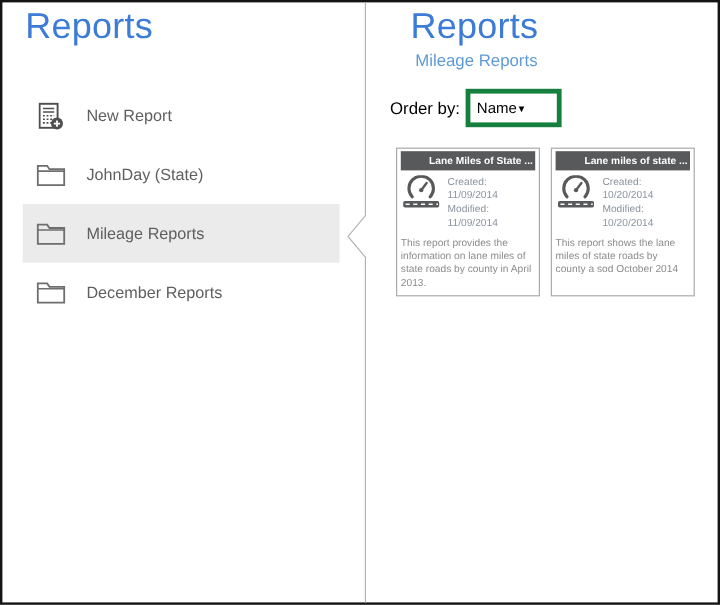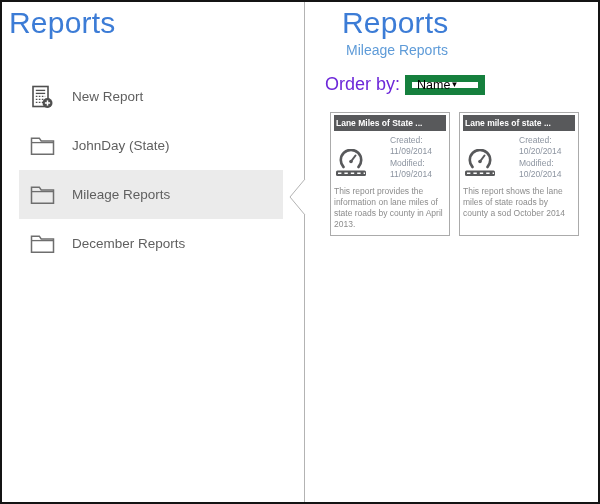--- a/index.html
+++ b/index.html
@@ -4,59 +4,59 @@
 <style>
   html,body{margin:0;padding:0;}
   body{
     width:600px;height:504px;box-sizing:border-box;
     border:2px solid #141414;background:#fff;position:relative;overflow:hidden;
     font-family:"Liberation Sans",sans-serif;
   }
   
   .left-panel{position:absolute;left:0;top:0;width:302px;height:100%;}
   .panel-title{
-    margin:4px 0 0 7px;font-size:30px;font-weight:300;color:#3C7CD6;
+    margin:4px 0 0 19px;font-size:30px;font-weight:300;color:#3C7CD6;
     letter-spacing:.2px;line-height:1.1;
   }
   .menu{position:absolute;top:70px;left:0;width:100%;}
   .menu-item{
     margin-left:17px;width:264px;height:49px;display:flex;align-items:center;
     padding-left:10px;box-sizing:border-box;gap:17px;cursor:pointer;
   }
   .menu-item.selected{background:#EBEBEB;}
   .menu-item .mi-icon{width:26px;display:flex;justify-content:center;flex:0 0 26px;}
   .menu-item .mi-label{font-size:13.5px;color:#5F5F5F;}
   
   .divider-top{position:absolute;left:302px;top:0;width:1px;height:177px;background:#B3B3B3;}
   .divider-bottom{position:absolute;left:302px;top:213px;width:1px;height:291px;background:#B3B3B3;}
   .notch{position:absolute;left:286px;top:176px;}
   
   .right-panel{position:absolute;left:303px;top:0;width:295px;height:100%;}
   .right-panel .panel-title{margin-left:37px;}
   .breadcrumb{margin:3px 0 0 41px;font-size:14px;color:#5E9BD8;}
   .orderby-row{margin:16px 0 0 20px;display:flex;align-items:center;gap:5px;}
-  .orderby-label{font-size:18px;color:#6d28d9;}
+  .orderby-label{font-size:14px;color:#000000;}
   .orderby-select{
-    width:80px;height:20px;border:7px solid #15803d;background:#fff;
+    width:80px;height:32px;border:4px solid #15803d;background:#fff;
     display:flex;align-items:center;
     padding:0 5px;box-sizing:border-box;cursor:pointer;
   }
   .orderby-select .sel-value{font-size:12.5px;color:#000;}
   .orderby-select .sel-arrow{font-size:8px;color:#000;}
   
   .cards{margin:17px 0 0 25px;display:flex;gap:9px;}
   .report-card{
     width:120px;min-height:97px;border:1px solid #ABABAB;background:#fff;
     box-sizing:border-box;padding:2px 3px 5px;cursor:pointer;
   }
   .card-header{
     background:#58595B;color:#fff;font-size:8.5px;font-weight:bold;
-    text-align:left;padding:3px 2px;white-space:nowrap;overflow:hidden;
+    text-align:right;padding:3px 2px;white-space:nowrap;overflow:hidden;
   }
-  .card-meta{display:flex;align-items:flex-end;gap:22px;margin-top:4px;}
+  .card-meta{display:flex;align-items:flex-start;gap:5px;margin-top:4px;}
   .card-meta .gauge{flex:0 0 34px;}
   .meta-lines{font-size:8.5px;color:#8C94A0;line-height:1.35;}
   .card-desc{margin-top:5px;font-size:8.5px;color:#8C8C8C;line-height:1.3;}
 </style>
 </head>
 <body>
 
 <div class="left-panel">
   <div class="panel-title">Reports</div>
 

